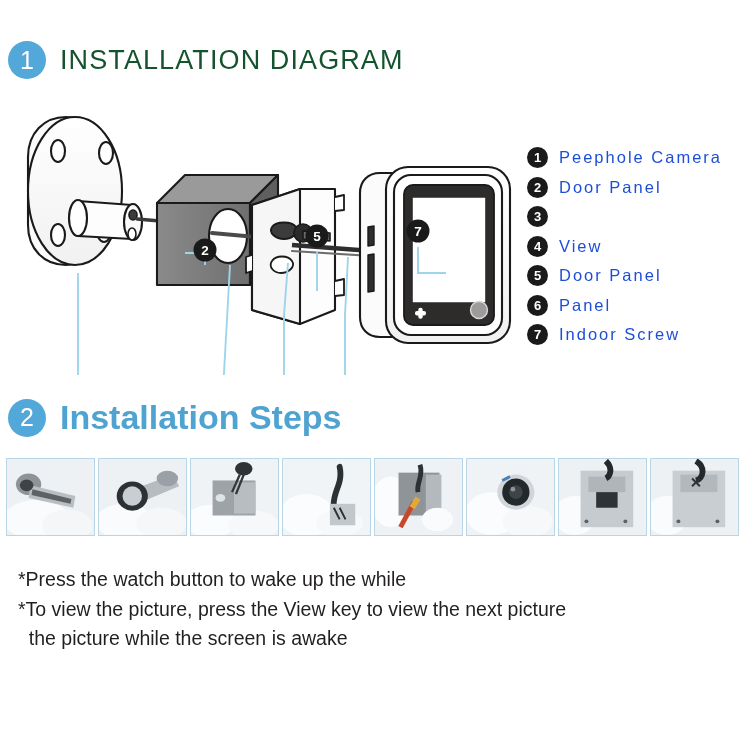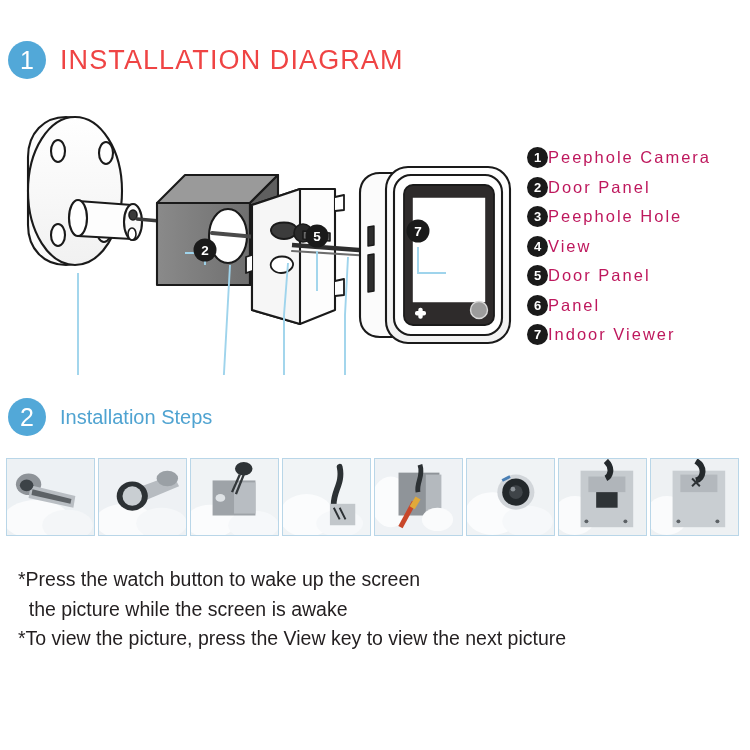--- a/index.html
+++ b/index.html
@@ -30,30 +30,30 @@
     color: #ffffff;
     display: flex;
     align-items: center;
     justify-content: center;
     font-size: 25px;
     font-weight: 400;
     line-height: 1;
     flex: 0 0 auto;
   }
   .sec-title-caps {
-    color: #ef4444;
+    color: #14532d;
     font-size: 27px;
     letter-spacing: 1.1px;
     font-weight: 400;
     white-space: nowrap;
   }
   .sec-title-normal {
     color: #4fa3d1;
-    font-size: 20px;
-    font-weight: 400;
+    font-size: 34px;
+    font-weight: 700;
     white-space: nowrap;
   }
 
   #header-1 { position: absolute; left: 8px; top: 41px; }
   #header-2 { position: absolute; left: 8px; top: 398px; }
 
   
   #diagram {
     position: absolute;
     left: 0;
@@ -82,23 +82,24 @@
     background: #1a1a1a;
     color: #ffffff;
     display: flex;
     align-items: center;
     justify-content: center;
     font-size: 13px;
     font-weight: 700;
     flex: 0 0 auto;
   }
   .legend-label {
+    margin-left: 11px;
     font-size: 16.5px;
     letter-spacing: 2.0px;
-    color: #be185d;
+    color: #1d4ed8;
     white-space: nowrap;
   }
 
   
   #photo-strip {
     position: absolute;
     left: 6px;
     top: 458px;
     width: 738px;
     display: flex;
@@ -283,37 +284,36 @@
   <div class="legend-row">
     <div class="legend-badge">1</div>
     <div class="legend-label">Peephole Camera</div>
   </div>
   <div class="legend-row">
     <div class="legend-badge">2</div>
     <div class="legend-label">Door Panel</div>
   </div>
   <div class="legend-row">
     <div class="legend-badge">3</div>
-    <div class="legend-label">Peephole Hole</div>
   </div>
   <div class="legend-row">
     <div class="legend-badge">4</div>
     <div class="legend-label">View</div>
   </div>
   <div class="legend-row">
     <div class="legend-badge">5</div>
     <div class="legend-label">Door Panel</div>
   </div>
   <div class="legend-row">
     <div class="legend-badge">6</div>
     <div class="legend-label">Panel</div>
   </div>
   <div class="legend-row">
     <div class="legend-badge">7</div>
-    <div class="legend-label">Indoor Viewer</div>
+    <div class="legend-label">Indoor Screw</div>
   </div>
 </div>
 
 <div class="section-header" id="header-2">
   <div class="sec-badge">2</div>
   <div class="sec-title-normal">Installation Steps</div>
 </div>
 
 <div id="photo-strip">
 
@@ -413,16 +413,16 @@
       <path d="M46 2 C56 8 54 20 46 22" stroke="#24292c" stroke-width="6" fill="none"></path>
       <path d="M42 20 L50 28 M50 20 L42 28" stroke="#2e3336" stroke-width="2" fill="none"></path>
       <circle cx="28" cy="64" r="2" fill="#5c6165"></circle>
       <circle cx="68" cy="64" r="2" fill="#5c6165"></circle>
     </svg>
   </div>
 
 </div>
 
 <div id="notes">
-  <div class="note-line">*Press the watch button to wake up the screen</div>
+  <div class="note-line">*Press the watch button to wake up the while</div>
+  <div class="note-line">*To view the picture, press the View key to view the next picture</div>
   <div class="note-line">  the picture while the screen is awake</div>
-  <div class="note-line">*To view the picture, press the View key to view the next picture</div>
 </div>
 
 </body></html>

